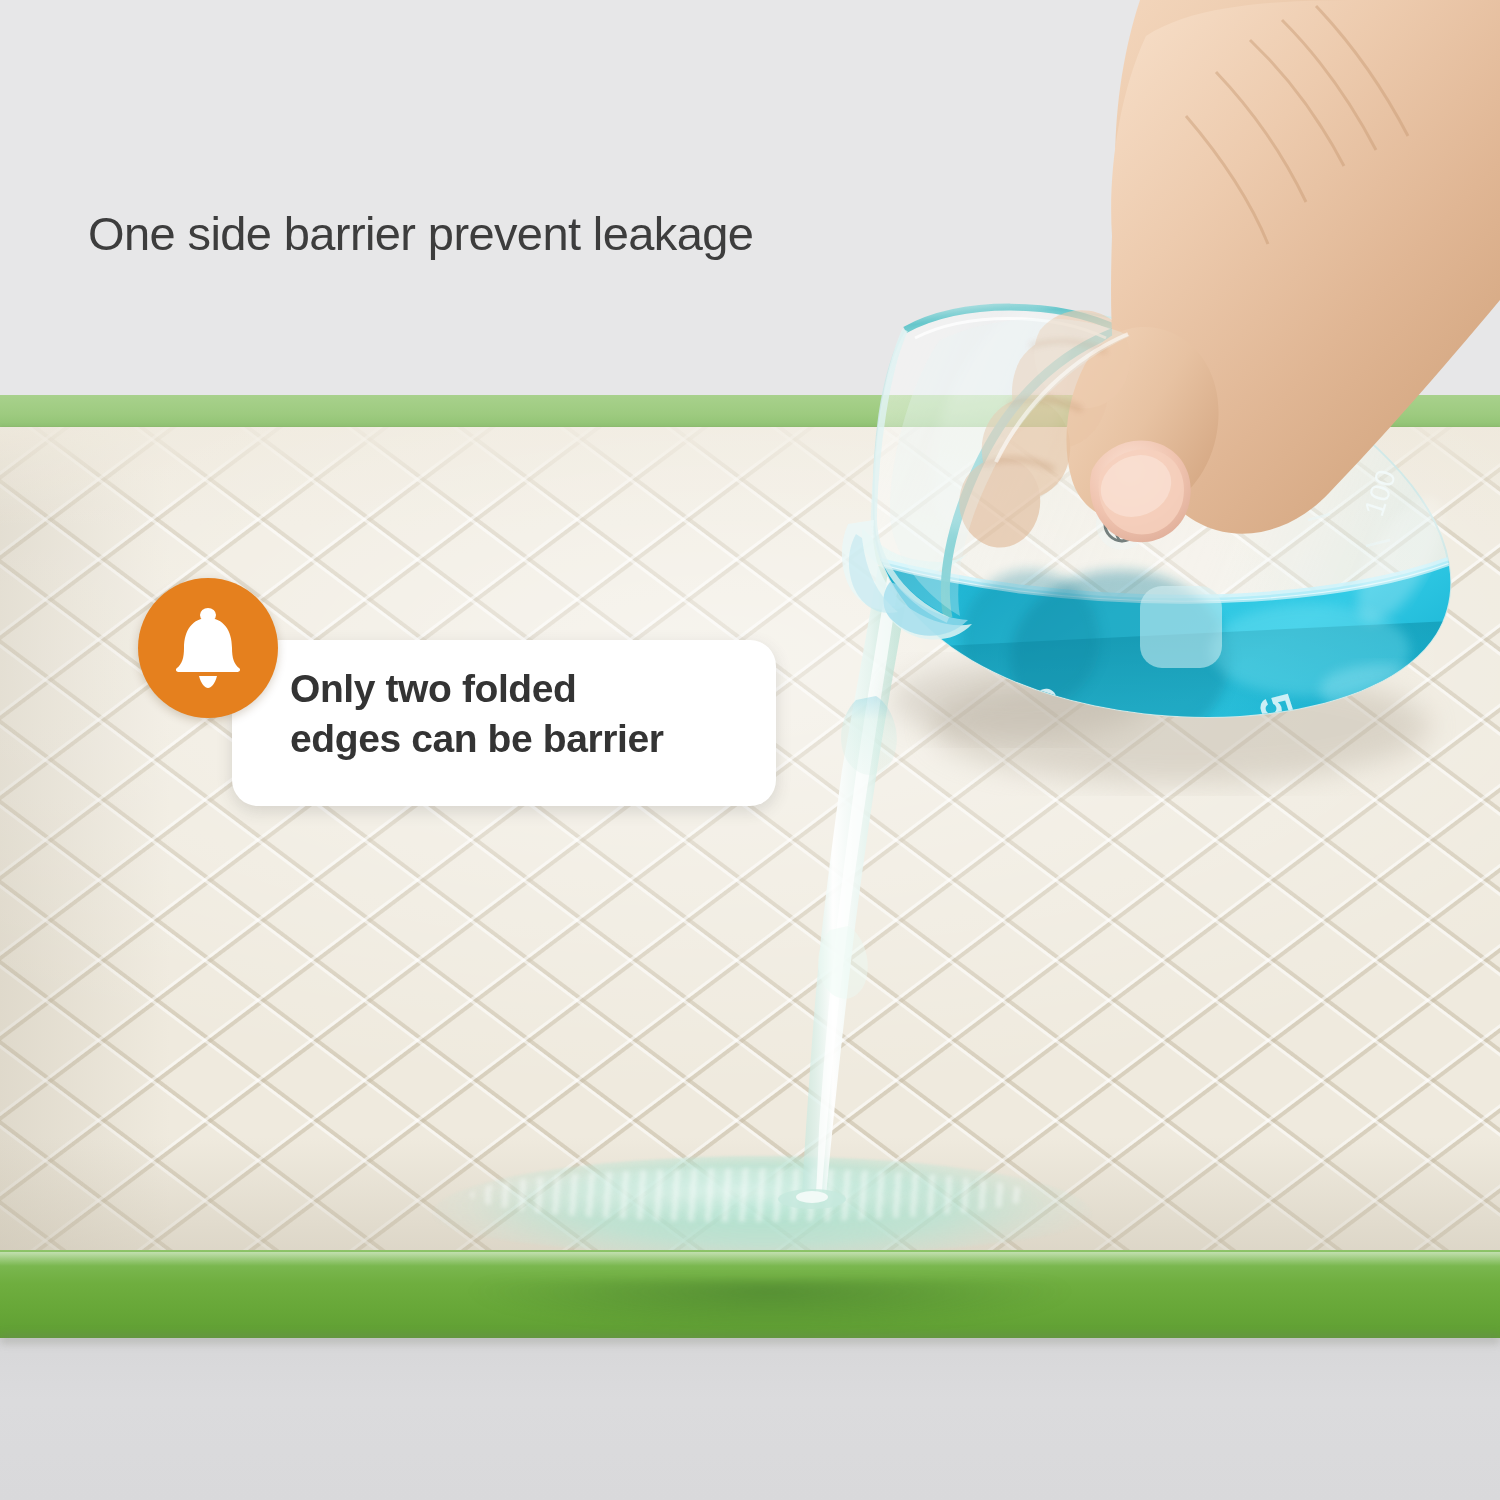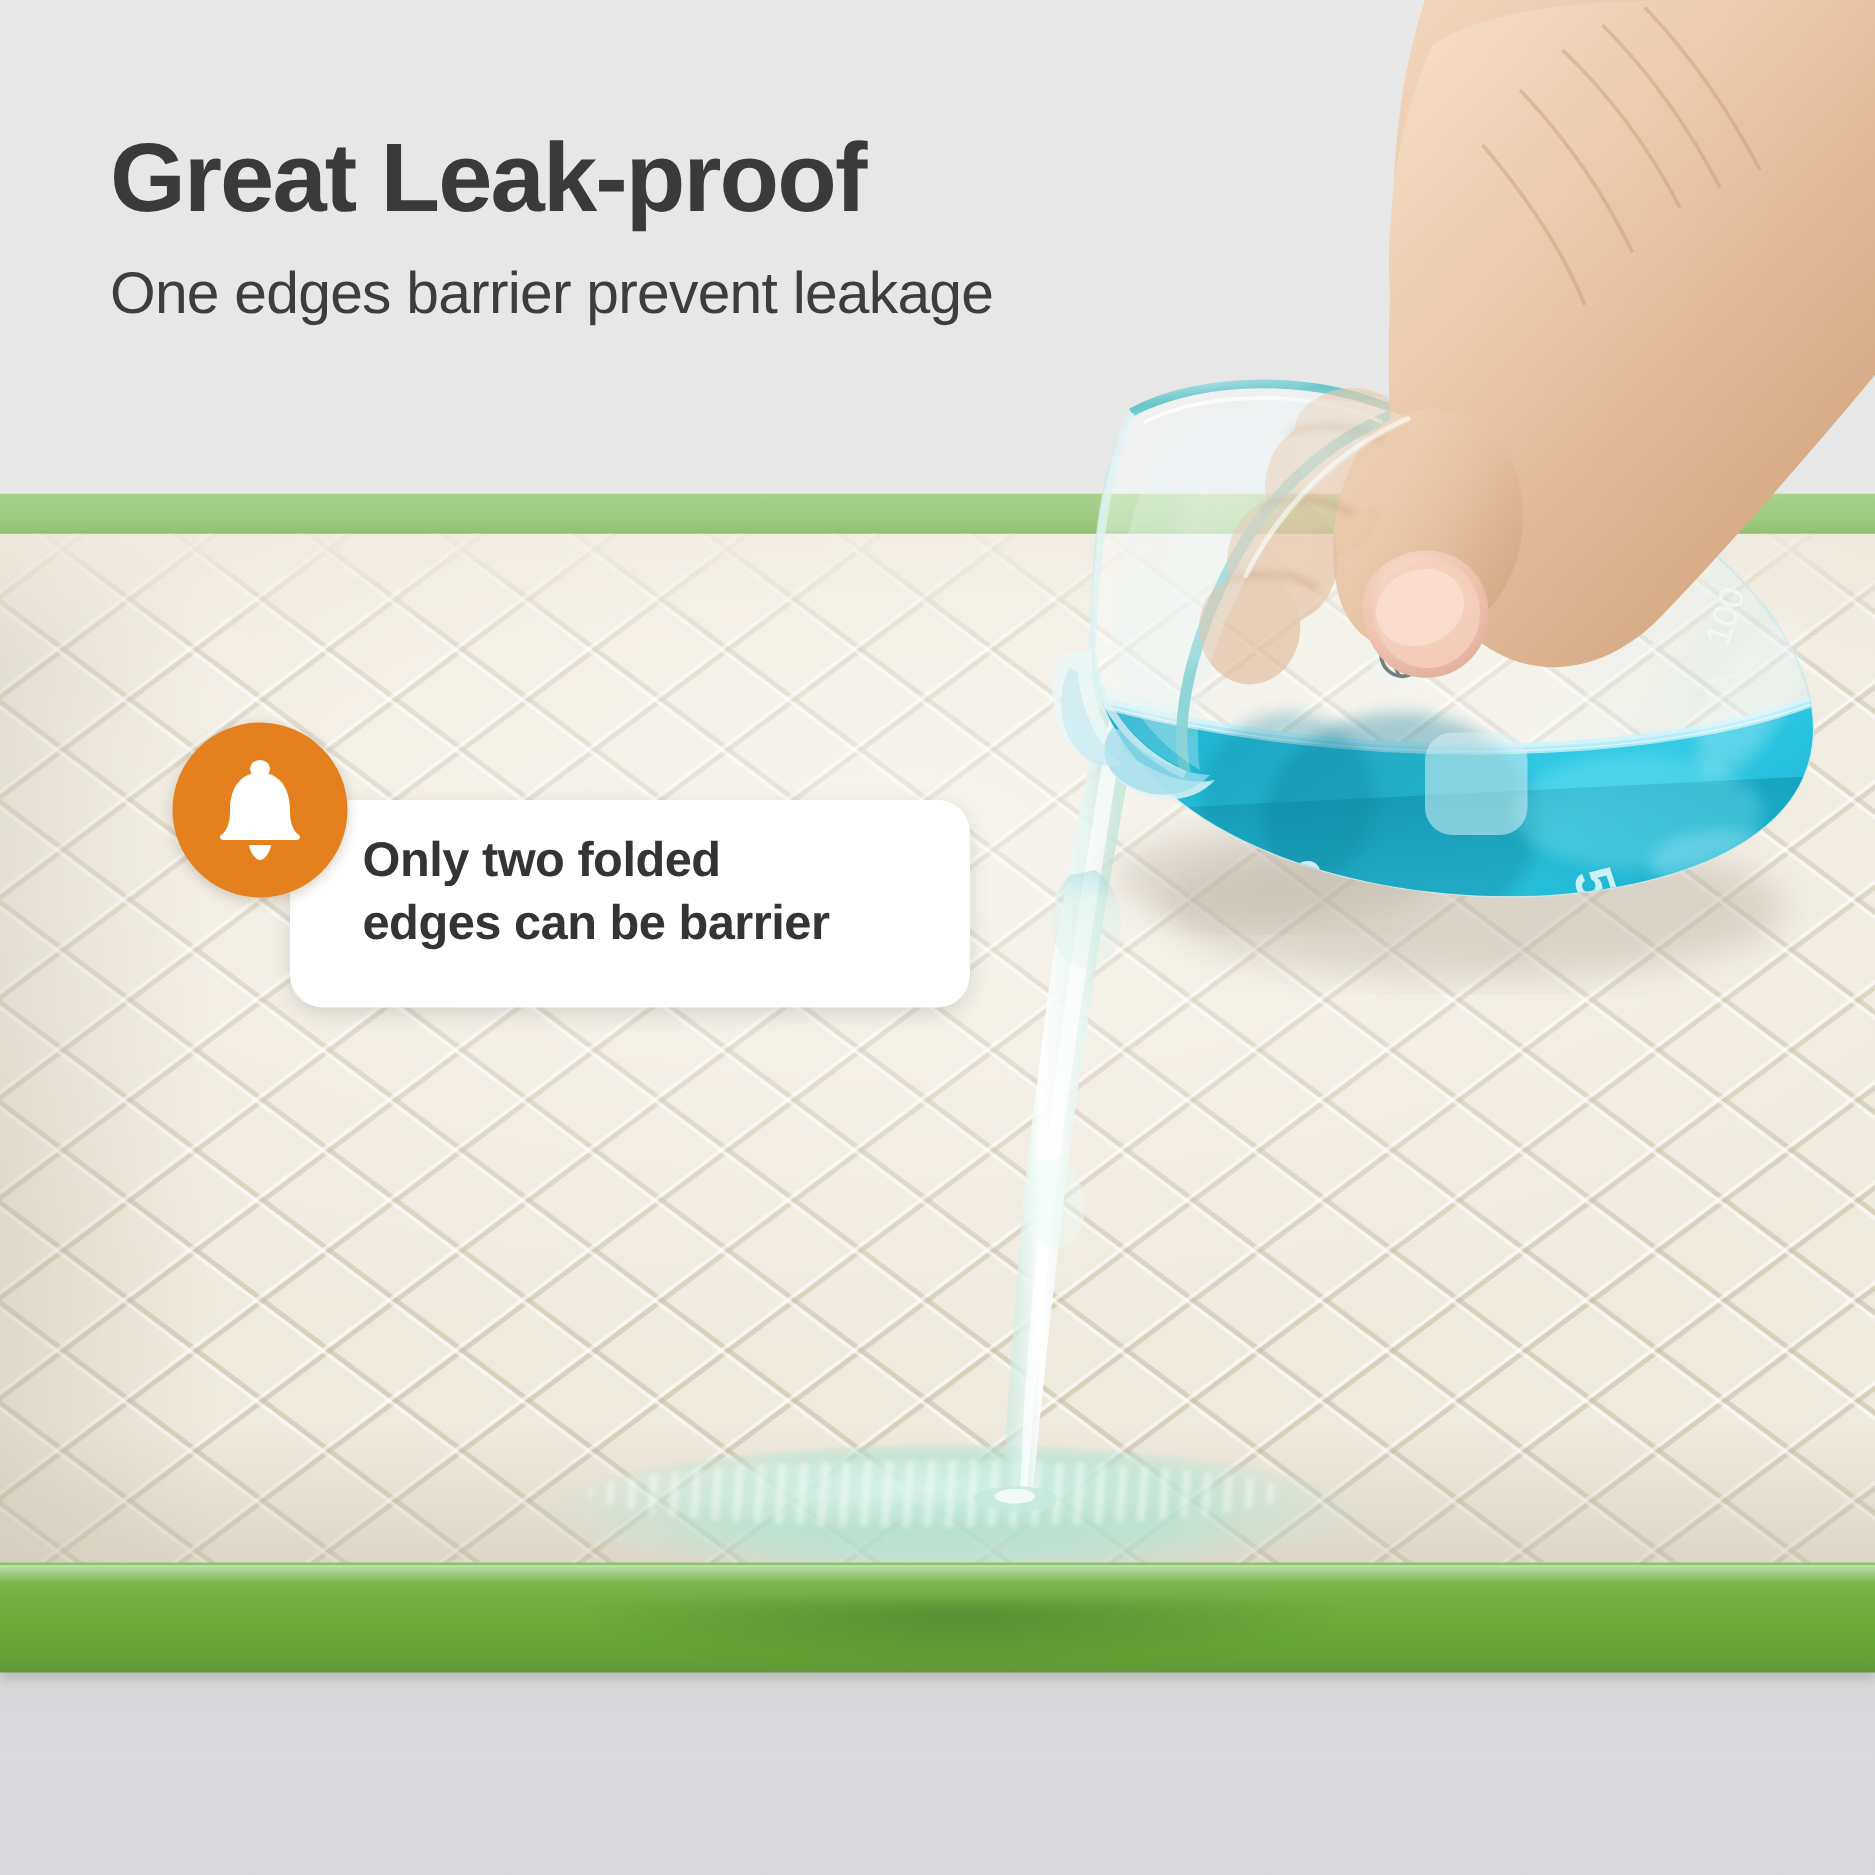--- a/index.html
+++ b/index.html
@@ -168,22 +168,21 @@
     z-index:10;
   }
   .callout-badge svg{ position:absolute; left:30px; top:28px; }
 </style>
 </head>
 <body>
 
 <div id="stage">
 
   <div class="header-band">
-    <div class="headline">Great Leak-proof</div>
-    <div class="subhead">One edges barrier prevent leakage</div>
+    <div class="subhead">One side barrier prevent leakage</div>
   </div>
 
   <div class="pad-top-lip"></div>
 
   <div class="pad-surface">
     <div class="quilt"></div>
     <div class="quilt-emboss"></div>
     <div class="pad-shadow-left"></div>
     <div class="pad-vignette"></div>
   </div>

